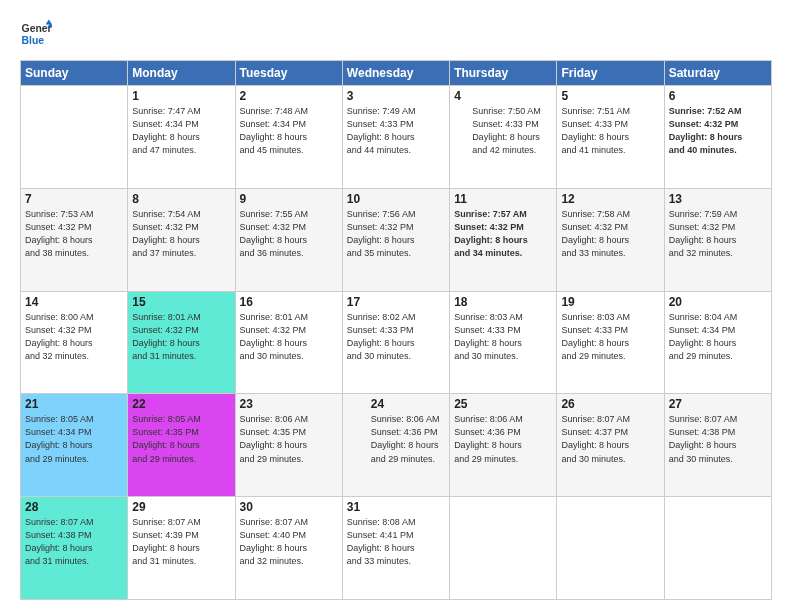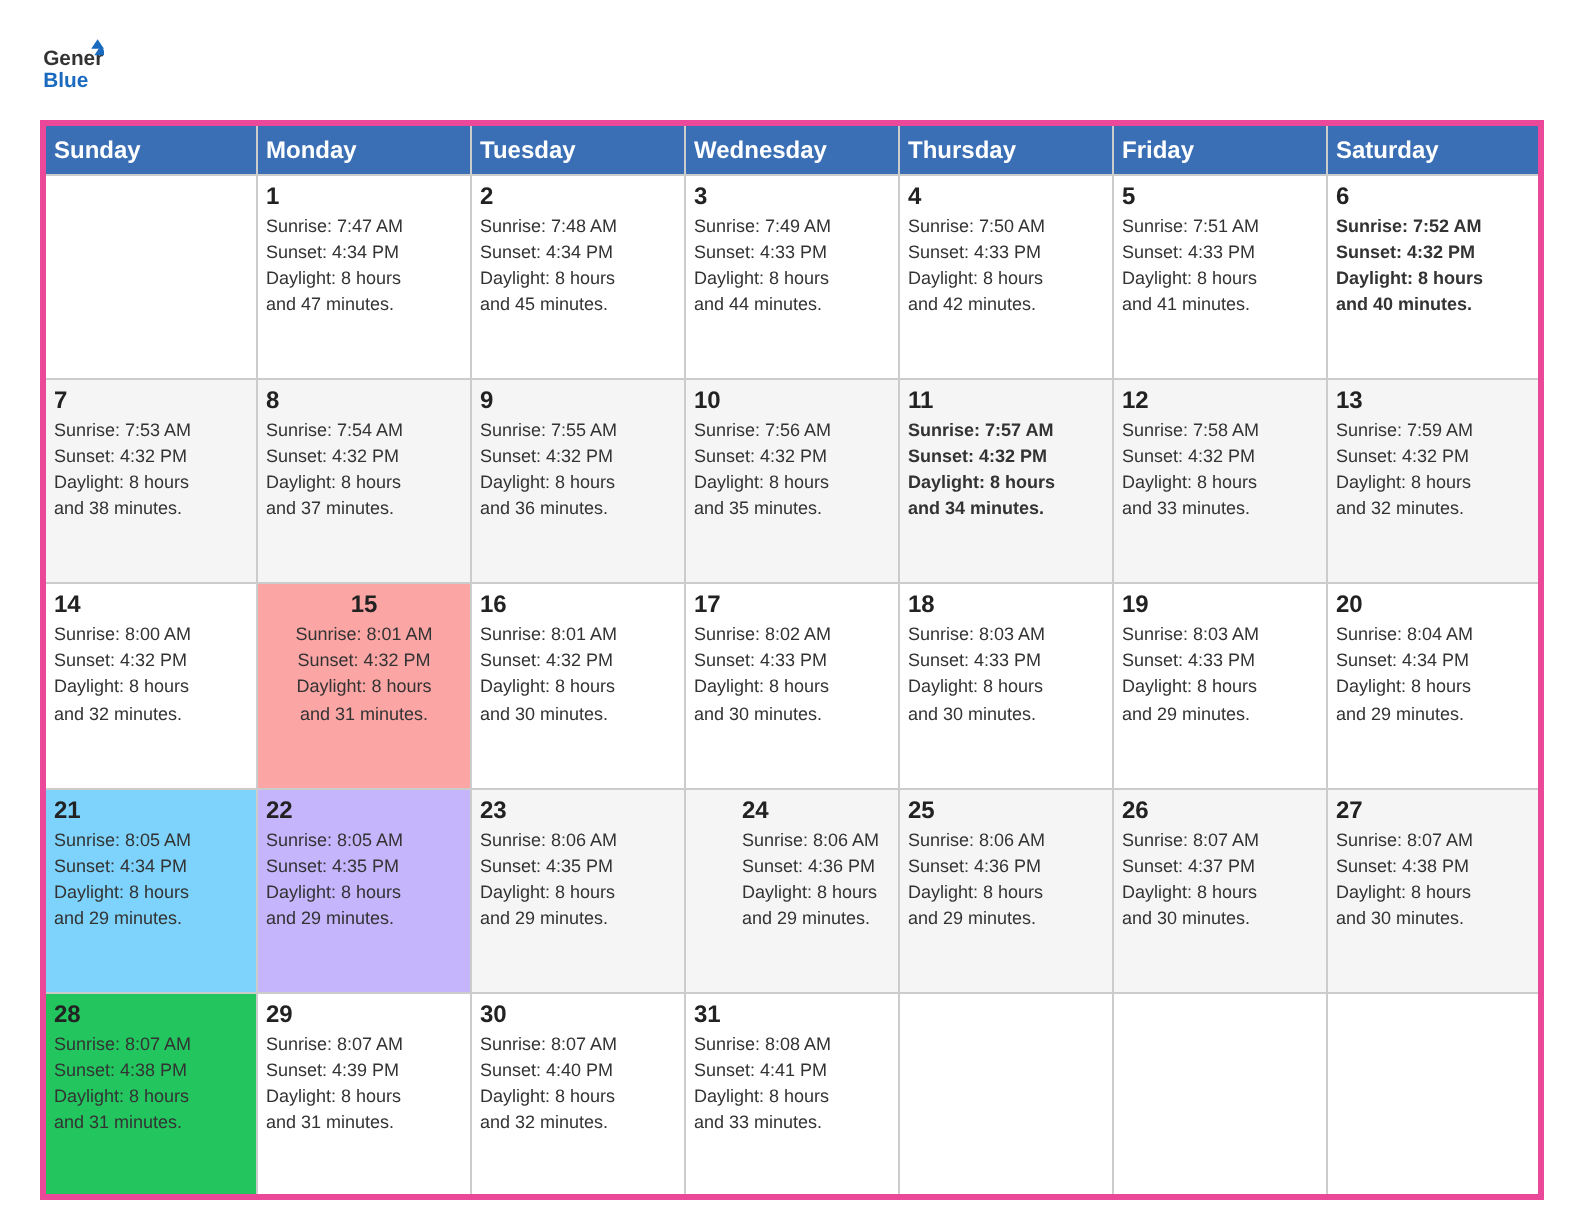--- a/index.html
+++ b/index.html
@@ -41,21 +41,21 @@
       font-weight: normal;
       color: #222;
       line-height: 1.1;
     }
     .subtitle {
       font-size: 14px;
       color: #444;
     }
     .calendar {
       flex: 1;
-      border: 3px solid #ec4899;
+      border: 1px solid #ec4899;
       border-collapse: collapse;
       width: 100%;
       table-layout: fixed;
     }
     .calendar th {
       background: #3a6fb5;
       color: #fff;
       font-size: 12px;
       font-weight: bold;
       padding: 5px 4px;
@@ -139,21 +139,21 @@
           </td>
           <td style="background: rgb(255, 255, 255);">
             <span class="day-num">3</span>
             <div class="day-info" style="white-space: pre-line;">Sunrise: 7:49 AM
 Sunset: 4:33 PM
 Daylight: 8 hours
 and 44 minutes.</div>
           </td>
           <td style="background: rgb(255, 255, 255);">
             <span class="day-num">4</span>
-            <div class="day-info" style="white-space: pre-line;">Sunrise: 7:50 AM
+            <div class="day-info" style="white-space: pre-line; margin-left: 18px;">Sunrise: 7:50 AM
 Sunset: 4:33 PM
 Daylight: 8 hours
 and 42 minutes.</div>
           </td>
           <td style="background: rgb(255, 255, 255);">
             <span class="day-num">5</span>
             <div class="day-info" style="white-space: pre-line;">Sunrise: 7:51 AM
 Sunset: 4:33 PM
 Daylight: 8 hours
 and 41 minutes.</div>
@@ -218,21 +218,21 @@
           </td>
         </tr>
         <tr>
           <td style="background: rgb(255, 255, 255); border-radius: 32px;">
             <span class="day-num">14</span>
             <div class="day-info" style="white-space: pre-line;">Sunrise: 8:00 AM
 Sunset: 4:32 PM
 Daylight: 8 hours
 and 32 minutes.</div>
           </td>
-          <td style="background: #fca5a5; text-align: center;">
+          <td style="background: #5eead4;">
             <span class="day-num">15</span>
             <div class="day-info" style="white-space: pre-line;">Sunrise: 8:01 AM
 Sunset: 4:32 PM
 Daylight: 8 hours
 and 31 minutes.</div>
           </td>
           <td style="background: rgb(255, 255, 255);">
             <span class="day-num">16</span>
             <div class="day-info" style="white-space: pre-line;">Sunrise: 8:01 AM
 Sunset: 4:32 PM
@@ -269,21 +269,21 @@
           </td>
         </tr>
         <tr>
           <td style="background: #7dd3fc;">
             <span class="day-num">21</span>
             <div class="day-info" style="white-space: pre-line;">Sunrise: 8:05 AM
 Sunset: 4:34 PM
 Daylight: 8 hours
 and 29 minutes.</div>
           </td>
-          <td style="background: #c4b5fd;">
+          <td style="background: #d946ef;">
             <span class="day-num">22</span>
             <div class="day-info" style="white-space: pre-line;">Sunrise: 8:05 AM
 Sunset: 4:35 PM
 Daylight: 8 hours
 and 29 minutes.</div>
           </td>
           <td style="background: rgb(245, 245, 245);">
             <span class="day-num">23</span>
             <div class="day-info" style="white-space: pre-line;">Sunrise: 8:06 AM
 Sunset: 4:35 PM
@@ -313,21 +313,21 @@
           </td>
           <td style="background: rgb(245, 245, 245);">
             <span class="day-num">27</span>
             <div class="day-info" style="white-space: pre-line;">Sunrise: 8:07 AM
 Sunset: 4:38 PM
 Daylight: 8 hours
 and 30 minutes.</div>
           </td>
         </tr>
         <tr>
-          <td style="background: #22c55e;">
+          <td style="background: #5eead4;">
             <span class="day-num">28</span>
             <div class="day-info" style="white-space: pre-line;">Sunrise: 8:07 AM
 Sunset: 4:38 PM
 Daylight: 8 hours
 and 31 minutes.</div>
           </td>
           <td style="background: rgb(255, 255, 255);">
             <span class="day-num">29</span>
             <div class="day-info" style="white-space: pre-line;">Sunrise: 8:07 AM
 Sunset: 4:39 PM

